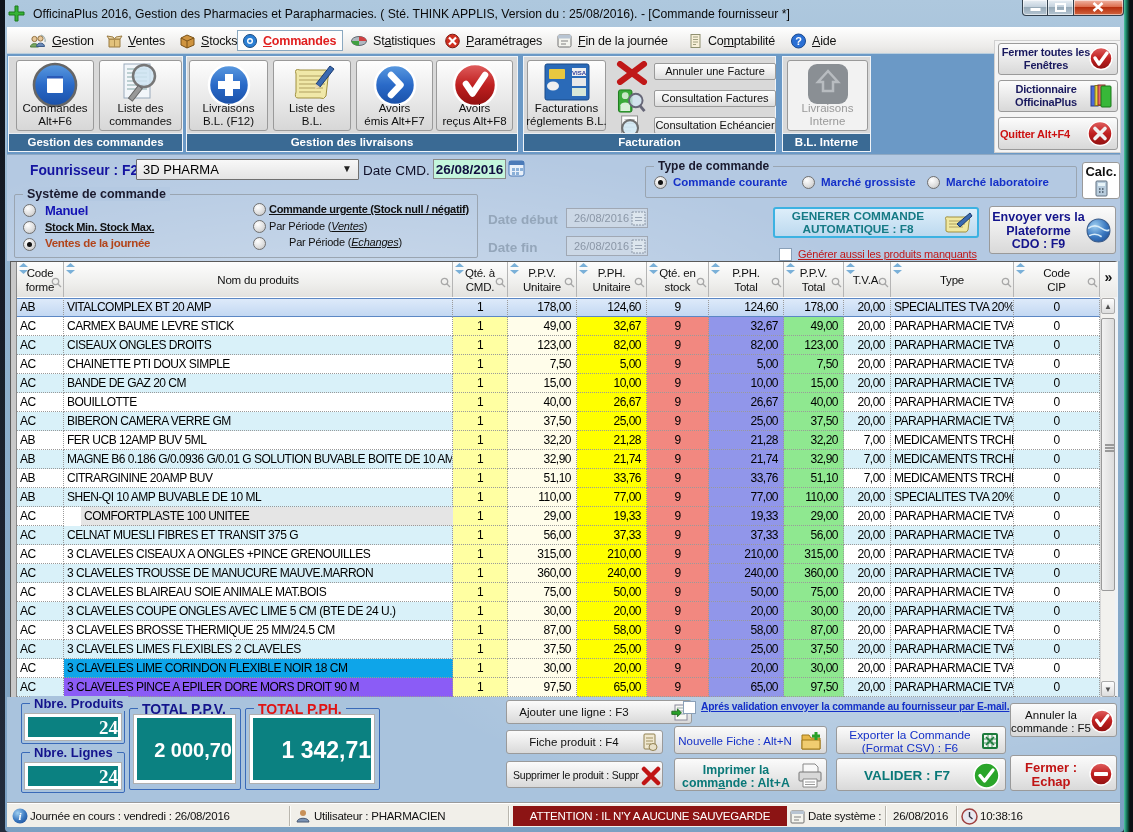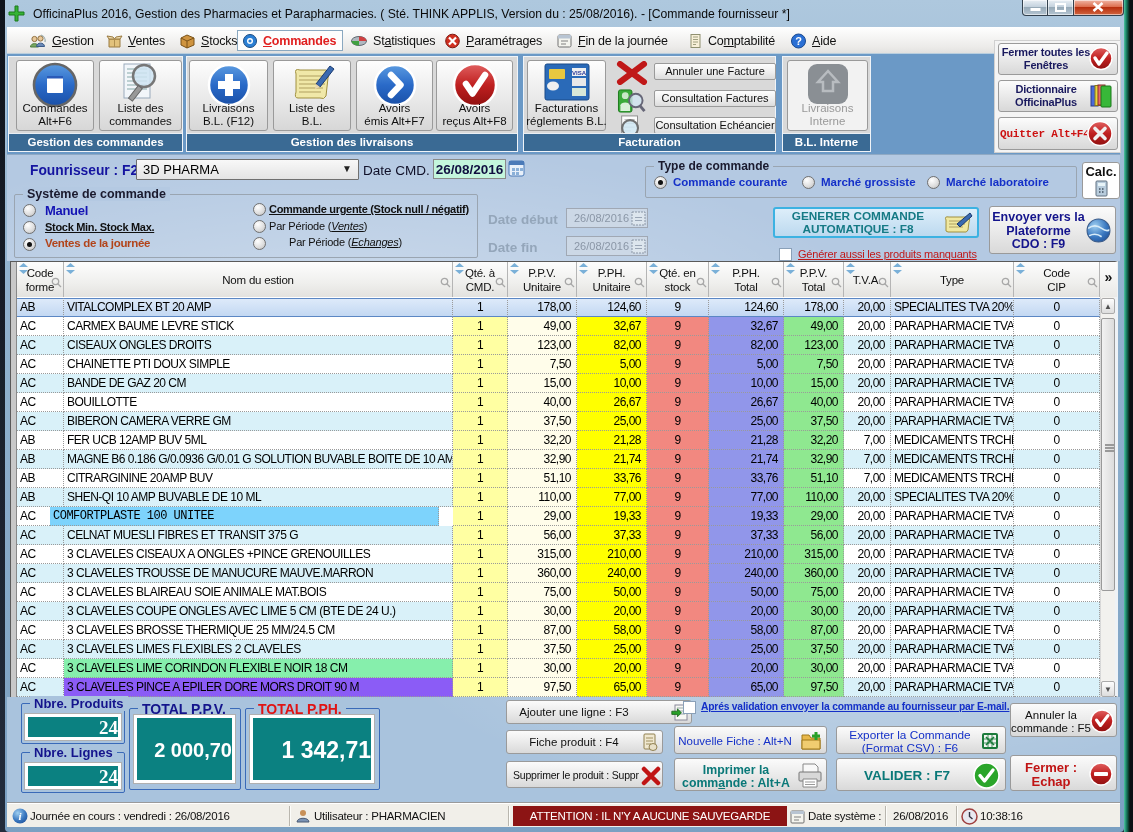--- a/index.html
+++ b/index.html
@@ -277,21 +277,21 @@
     <div class="rbtn" style="top:39px; height:32px;">
         <span class="t">Dictionnaire<br>OfficinaPlus</span>
       <svg width="26" height="26" viewBox="0 0 26 26">
           <rect x="3" y="3" width="7" height="20" fill="#4a6ad8" stroke="#2a3a88"></rect>
           <rect x="7" y="2.5" width="7" height="20" fill="#e8d83a" stroke="#887818"></rect>
           <rect x="10" y="2" width="7" height="20" fill="#e86a6a" stroke="#882a2a"></rect>
           <rect x="13" y="3" width="10" height="21" rx="1" fill="#38b838" stroke="#187818"></rect>
         </svg>
     </div>
     <div class="rbtn" style="top:76px; height:33px; color:#cc1111; font-size:12.5px;">
-        <span class="t" style="white-space:nowrap; width:auto; left:1px;font-family:Liberation Mono, monospace;">Quitter Alt+F4</span>
+        <span class="t" style="white-space:nowrap; width:auto; left:1px;">Quitter Alt+F4</span>
       <svg width="28" height="28" viewBox="0 0 28 28">
           <circle cx="14" cy="14" r="13" fill="#ddd"></circle>
           <circle cx="14" cy="13.5" r="12" fill="url(#gred)" stroke="#fff" stroke-width="1.5"></circle>
           <path d="M9 8.5l10 10M19 8.5l-10 10" stroke="#f0f0f0" stroke-width="3.6" stroke-linecap="round"></path>
         </svg>
     </div>
   </div>
   <svg width="0" height="0">
       <defs>
     <linearGradient id="gblu" x1="0" y1="0" x2="0" y2="1">
@@ -402,21 +402,21 @@
     <svg style="position:absolute; right:1px; bottom:9px;" width="11" height="11" viewBox="0 0 11 11">
           <circle cx="4.5" cy="4.5" r="3.2" fill="none" stroke="#a8a8a8" stroke-width="1.3"></circle>
           <path d="M7 7l3 3" stroke="#a8a8a8" stroke-width="1.3"></path>
         </svg>
     </div>
     <div class="hd" style="left:53px; width:389px;">
     <svg style="position:absolute; left:2px; top:1px;" width="9" height="11" viewBox="0 0 9 11">
           <path d="M4.5 0L9 4H0z" fill="#7ab0d8"></path>
           <path d="M4.5 11L9 7H0z" fill="#7ab0d8"></path>
         </svg>
-    <div class="ht">Nom du estion</div>
+    <div class="ht">Nom du produits</div>
     <svg style="position:absolute; right:1px; bottom:9px;" width="11" height="11" viewBox="0 0 11 11">
           <circle cx="4.5" cy="4.5" r="3.2" fill="none" stroke="#a8a8a8" stroke-width="1.3"></circle>
           <path d="M7 7l3 3" stroke="#a8a8a8" stroke-width="1.3"></path>
         </svg>
     </div>
     <div class="hd" style="left:442px; width:55px;">
     <svg style="position:absolute; left:2px; top:1px;" width="9" height="11" viewBox="0 0 9 11">
           <path d="M4.5 0L9 4H0z" fill="#7ab0d8"></path>
           <path d="M4.5 11L9 7H0z" fill="#7ab0d8"></path>
         </svg>
@@ -653,21 +653,21 @@
     <div class="cell num" style="left:566px; width:70px; background:#ffff00;">77,00</div>
     <div class="cell ctr" style="left:636px; width:62px; background:#f28880;">9</div>
     <div class="cell num" style="left:698px; width:75px; background:#9196ea;">77,00</div>
     <div class="cell num" style="left:773px; width:60px; background:#8fe890;">110,00</div>
     <div class="cell num" style="left:833px; width:47px; background:#d9f1f9;">20,00</div>
     <div class="cell lft" style="left:880px; width:123px; background:#d9f1f9;">SPECIALITES  TVA 20%</div>
     <div class="cell ctr" style="left:1003px; width:86px; background:#d9f1f9;">0</div>
     </div>
     <div class="row" style="top:245px;">
     <div class="cell lft" style="left:6px; width:47px; background:#ffffff;">AC</div>
-    <div class="cell lft" style="left:39px; width:389px; background:#7dd3fc;font-family:Liberation Mono, monospace;">COMFORTPLASTE  100 UNITEE</div>
+    <div class="cell lft" style="left:70px; width:389px; background:#e5e5e5;">COMFORTPLASTE  100 UNITEE</div>
     <div class="cell ctr" style="left:442px; width:55px; background:#ffffa2;">1</div>
     <div class="cell num" style="left:497px; width:69px; background:#fffdea;">29,00</div>
     <div class="cell num" style="left:566px; width:70px; background:#ffff00;">19,33</div>
     <div class="cell ctr" style="left:636px; width:62px; background:#f28880;">9</div>
     <div class="cell num" style="left:698px; width:75px; background:#9196ea;">19,33</div>
     <div class="cell num" style="left:773px; width:60px; background:#8fe890;">29,00</div>
     <div class="cell num" style="left:833px; width:47px; background:#ffffff;">20,00</div>
     <div class="cell lft" style="left:880px; width:123px; background:#ffffff;">PARAPHARMACIE TVA</div>
     <div class="cell ctr" style="left:1003px; width:86px; background:#ffffff;">0</div>
     </div>
@@ -757,21 +757,21 @@
     <div class="cell num" style="left:566px; width:70px; background:#ffff00;">25,00</div>
     <div class="cell ctr" style="left:636px; width:62px; background:#f28880;">9</div>
     <div class="cell num" style="left:698px; width:75px; background:#9196ea;">25,00</div>
     <div class="cell num" style="left:773px; width:60px; background:#8fe890;">37,50</div>
     <div class="cell num" style="left:833px; width:47px; background:#d9f1f9;">20,00</div>
     <div class="cell lft" style="left:880px; width:123px; background:#d9f1f9;">PARAPHARMACIE TVA</div>
     <div class="cell ctr" style="left:1003px; width:86px; background:#d9f1f9;">0</div>
     </div>
     <div class="row" style="top:397px;">
     <div class="cell lft" style="left:6px; width:47px; background:#ffffff;">AC</div>
-    <div class="cell lft" style="left:53px; width:389px; background:#86efac;">3 CLAVELES LIME CORINDON FLEXIBLE NOIR 18 CM</div>
+    <div class="cell lft" style="left:53px; width:389px; background:#0ea5e9;">3 CLAVELES LIME CORINDON FLEXIBLE NOIR 18 CM</div>
     <div class="cell ctr" style="left:442px; width:55px; background:#ffffa2;">1</div>
     <div class="cell num" style="left:497px; width:69px; background:#fffdea;">30,00</div>
     <div class="cell num" style="left:566px; width:70px; background:#ffff00;">20,00</div>
     <div class="cell ctr" style="left:636px; width:62px; background:#f28880;">9</div>
     <div class="cell num" style="left:698px; width:75px; background:#9196ea;">20,00</div>
     <div class="cell num" style="left:773px; width:60px; background:#8fe890;">30,00</div>
     <div class="cell num" style="left:833px; width:47px; background:#ffffff;">20,00</div>
     <div class="cell lft" style="left:880px; width:123px; background:#ffffff;">PARAPHARMACIE TVA</div>
     <div class="cell ctr" style="left:1003px; width:86px; background:#ffffff;">0</div>
     </div>

